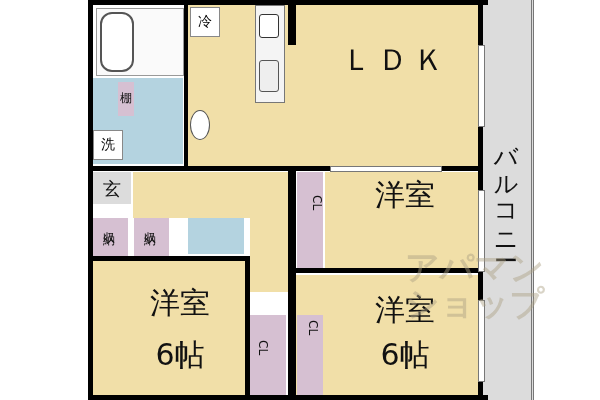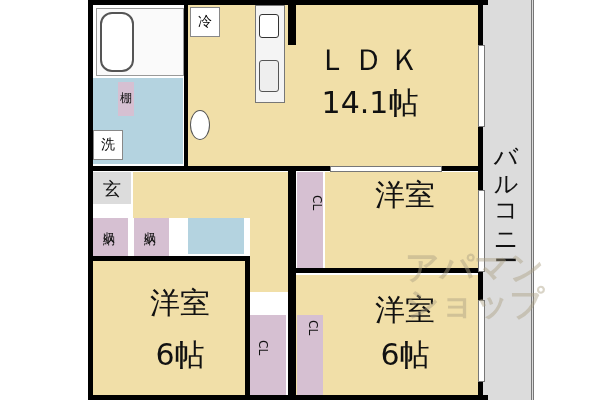--- a/index.html
+++ b/index.html
@@ -24,22 +24,21 @@
 </style>
 </head>
 <body>
 
 <div id="canvas">
 
   <div class="abs room-gray" style="left:482px;top:0;width:52px;height:400px;border-right:3px double #777;"></div>
   <div class="label vert" style="left:494px;top:130px;font-size:24px;">バルコニー</div>
 
   <div class="abs room-yellow" style="left:188px;top:5px;width:292px;height:163px;"></div>
-  <div class="label big" style="left:302px;top:45px;width:140px;letter-spacing:6px;">ＬＤＫ</div>
-  <div class="label big" style="left:305px;top:88px;width:130px;">14.1帖</div>
+  <div class="label big" style="left:326px;top:45px;width:140px;letter-spacing:6px;">ＬＤＫ</div>
 
   <div class="abs" style="left:255px;top:5px;width:30px;height:98px;background:#f4f4f4;border:1px solid #777;"></div>
   <div class="abs" style="left:259px;top:14px;width:20px;height:24px;border:1px solid #333;border-radius:3px;background:#fff;"></div>
   <div class="abs" style="left:259px;top:60px;width:20px;height:32px;border:1px solid #555;border-radius:3px;background:#eee;"></div>
 
   <div class="box-label" style="left:190px;top:7px;width:28px;height:28px;">冷</div>
 
   <div class="abs" style="left:96px;top:8px;width:88px;height:68px;background:#fafafa;border:1px solid #999;"></div>
   <div class="abs" style="left:100px;top:12px;width:34px;height:60px;border:2px solid #555;border-radius:12px;background:#fff;"></div>
 

